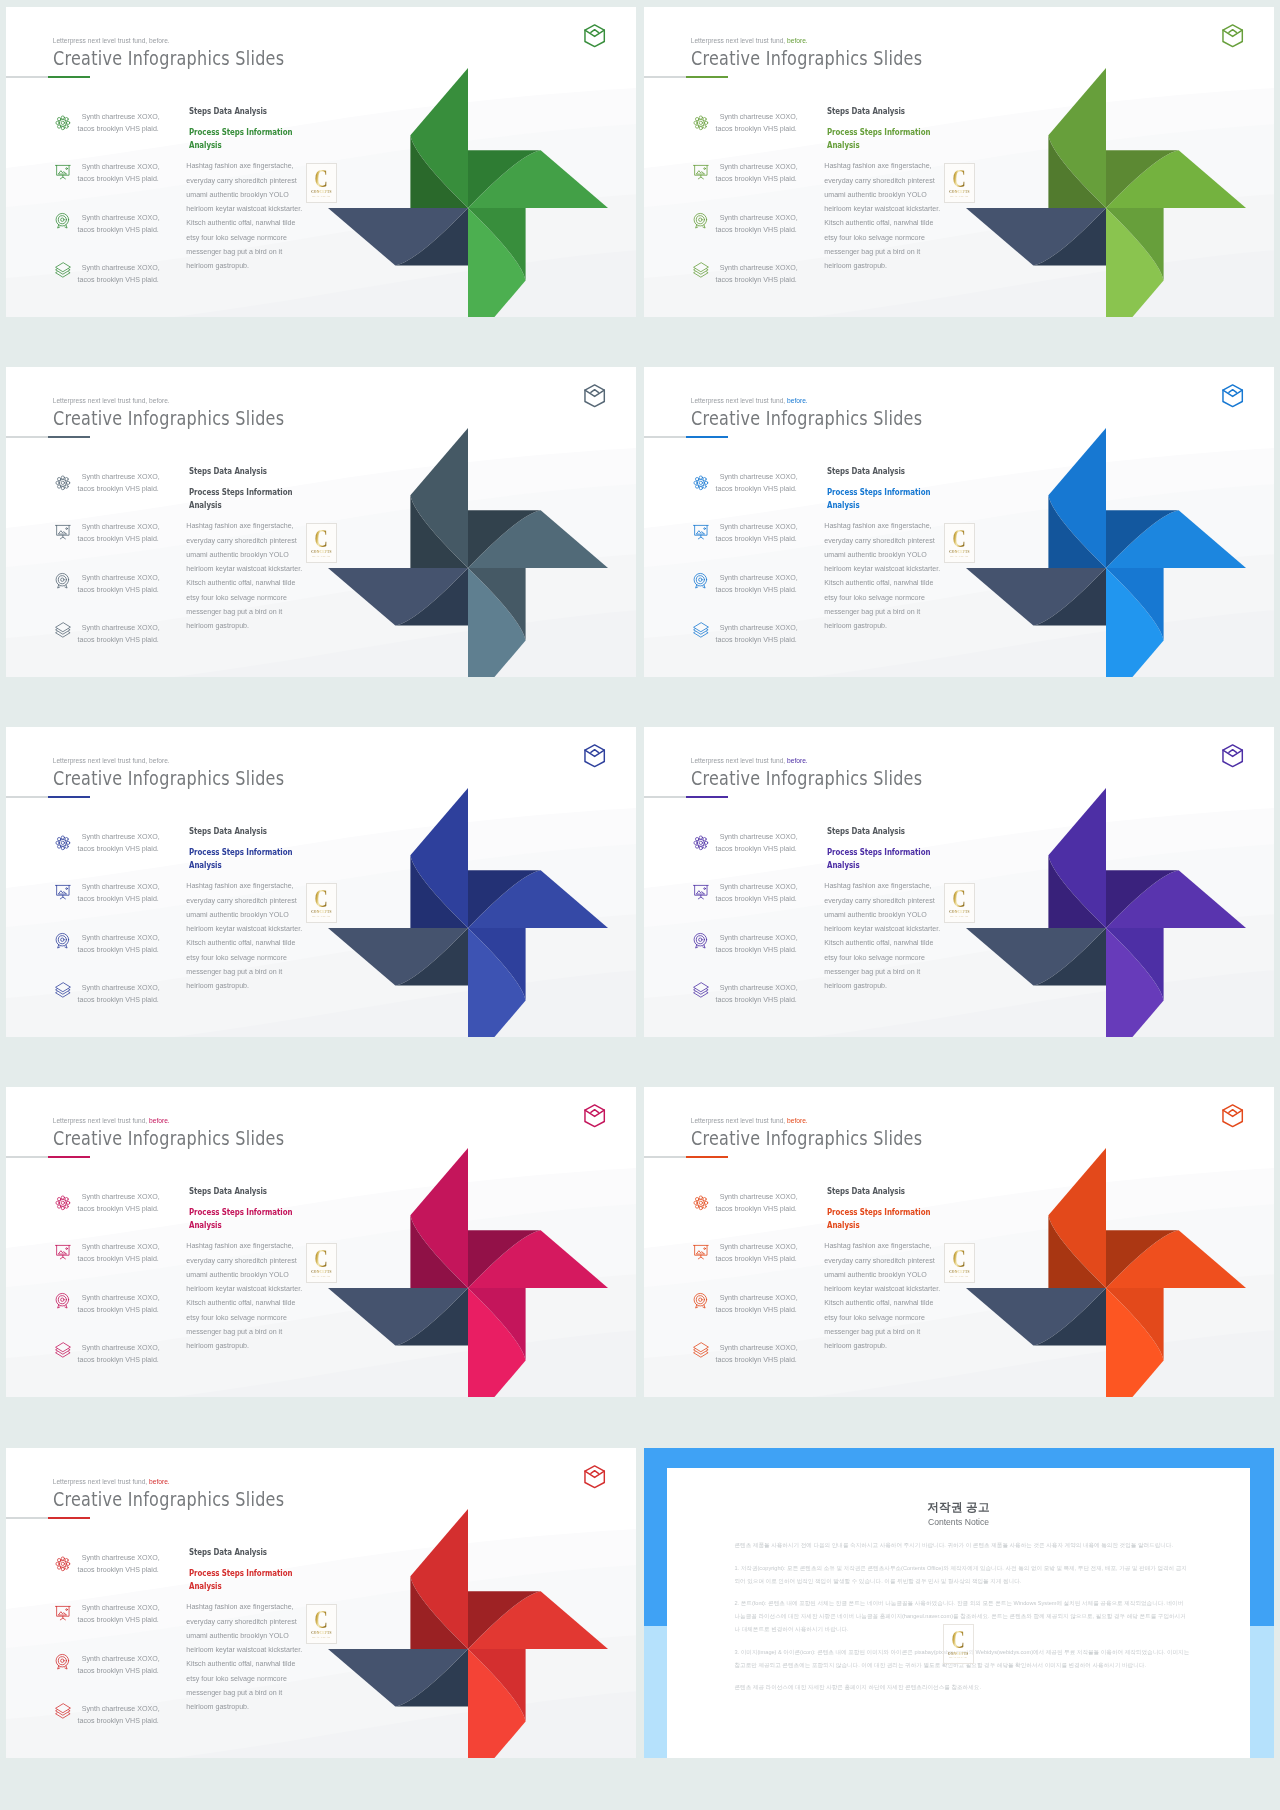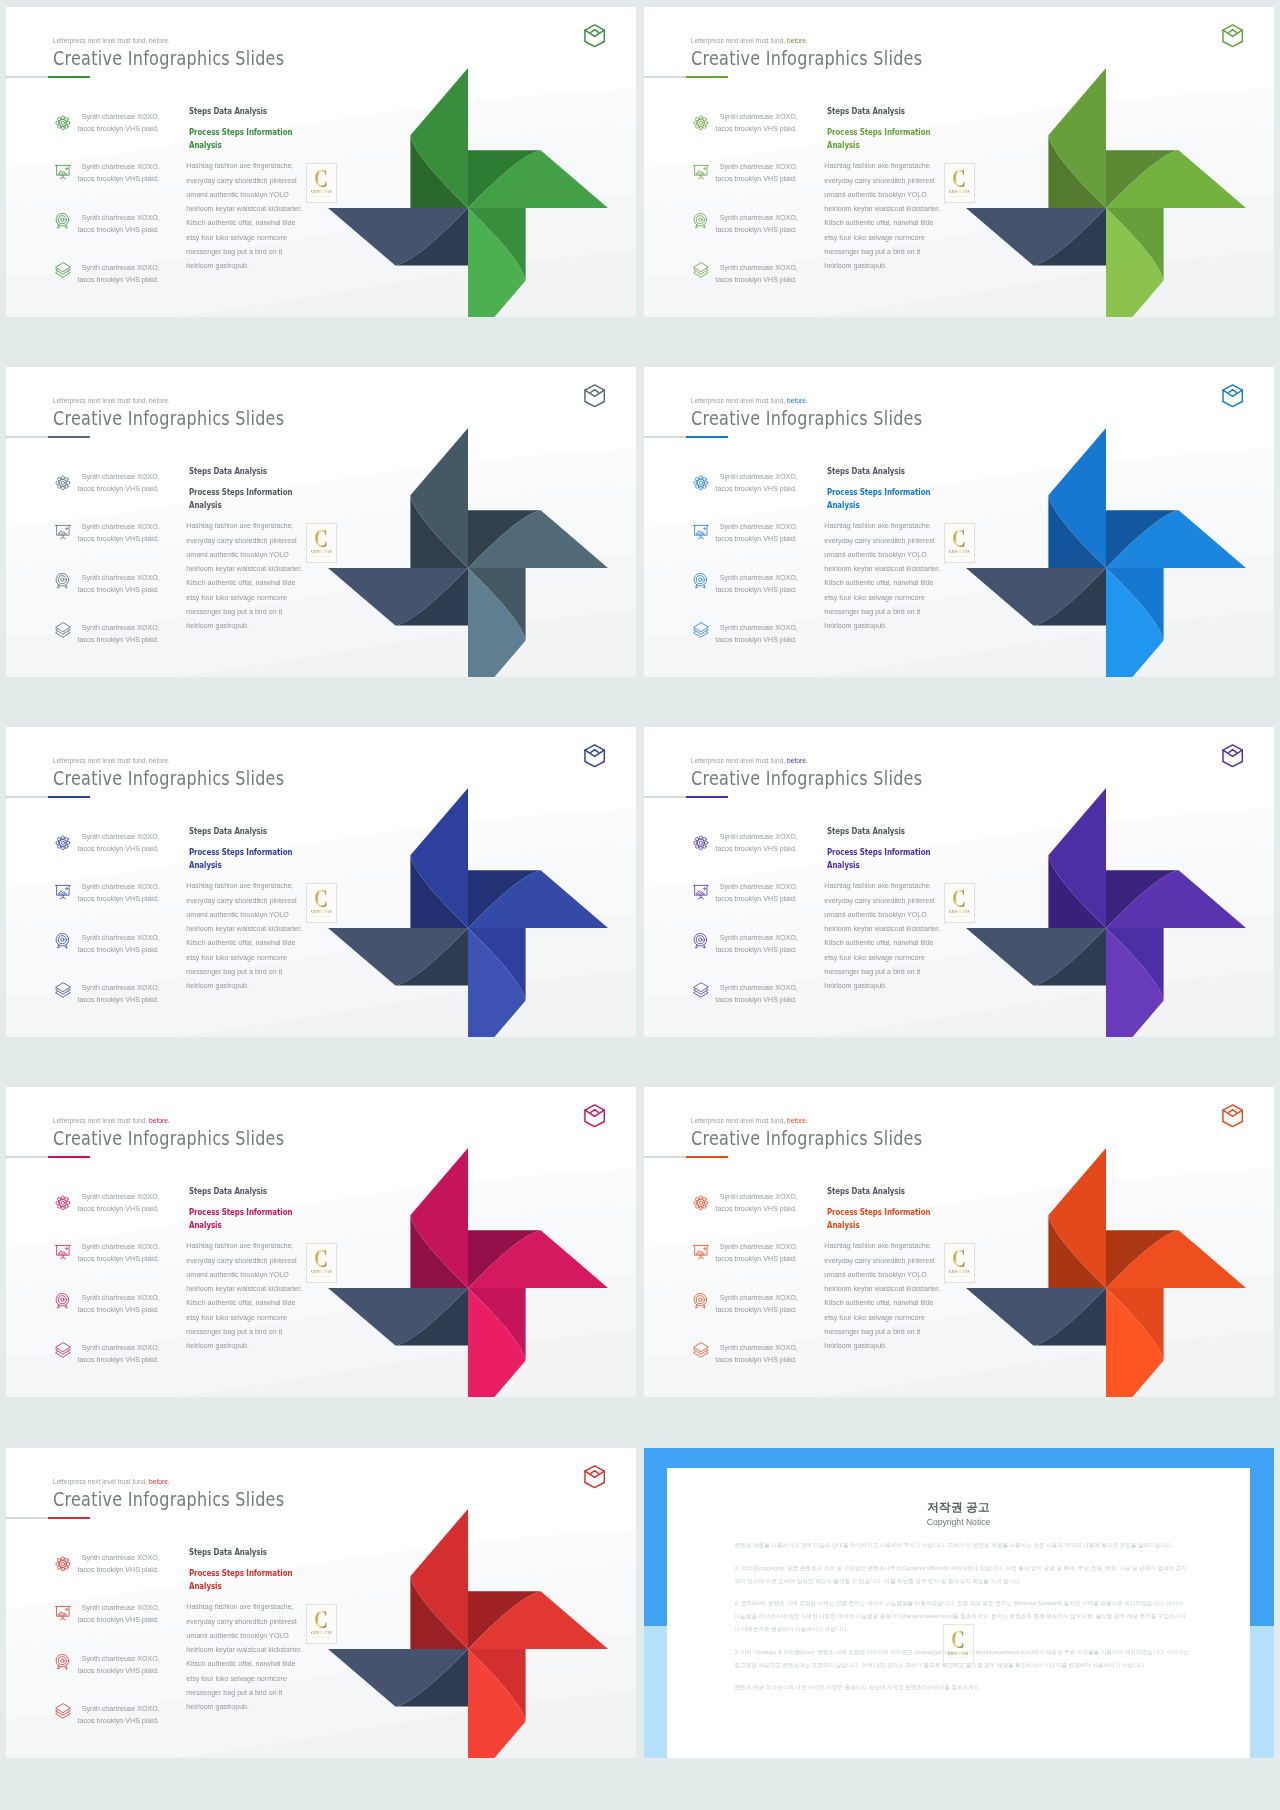--- a/index.html
+++ b/index.html
@@ -978,21 +978,21 @@
         <span class="bc">C</span>
         <span class="bt">CONCEPTS</span>
         <span class="bs">REAL CLEAR</span>
       </div>
 </div>
 <div class="slide" style="left:644px;top:1448px">
 <div class="cw">
         <div class="lower"></div>
         <div class="sheet">
           <div class="ct">저작권 공고</div>
-          <div class="ce">Copyright Notice</div>
+          <div class="ce">Contents Notice</div>
           <div class="ctext">
             <p>콘텐츠 제품을 사용하시기 전에 다음의 안내를 숙지하시고 사용하여 주시기 바랍니다. 귀하가 이 콘텐츠 제품을 사용하는 것은 사용자 계약의 내용에 동의한 것임을 알려드립니다.</p>
             <p>1. 저작권(copyright): 모든 콘텐츠의 소유 및 저작권은 콘텐츠사무소(Contents Office)와 제작자에게 있습니다. 사전 동의 없이 모방 및 복제, 무단 전재, 배포, 가공 및 판매가 엄격히 금지되어 있으며 이로 인하여 법적인 책임이 발생할 수 있습니다. 이를 위반할 경우 민사 및 형사상의 책임을 지게 됩니다.</p>
             <p>2. 폰트(font): 콘텐츠 내에 포함된 서체는 한글 폰트는 네이버 나눔글꼴을 사용하였습니다. 한글 외의 모든 폰트는 Windows System에 설치된 서체를 공용으로 제작되었습니다. 네이버 나눔글꼴 라이선스에 대한 자세한 사항은 네이버 나눔글꼴 홈페이지(hangeul.naver.com)를 참조하세요. 폰트는 콘텐츠와 함께 제공되지 않으므로, 필요할 경우 해당 폰트를 구입하시거나 대체폰트로 변경하여 사용하시기 바랍니다.</p>
             <p>3. 이미지(image) &amp; 아이콘(icon): 콘텐츠 내에 포함된 이미지와 아이콘은 pixabay(pixabay.com)와 Webidys(webidys.com)에서 제공된 무료 저작물을 이용하여 제작되었습니다. 이미지는 참고로만 제공되고 콘텐츠에는 포함되지 않습니다. 이에 대한 권리는 귀하가 별도로 확인하고 필요할 경우 해당을 확인하셔서 이미지를 변경하여 사용하시기 바랍니다.</p>
             <p>콘텐츠 제공 라이선스에 대한 자세한 사항은 홈페이지 하단에 자세한 콘텐츠라이선스를 참조하세요.</p>
           </div>
           <div class="cbadge">
             <span class="bc">C</span>
             <span class="bt">CONCEPTS</span>

